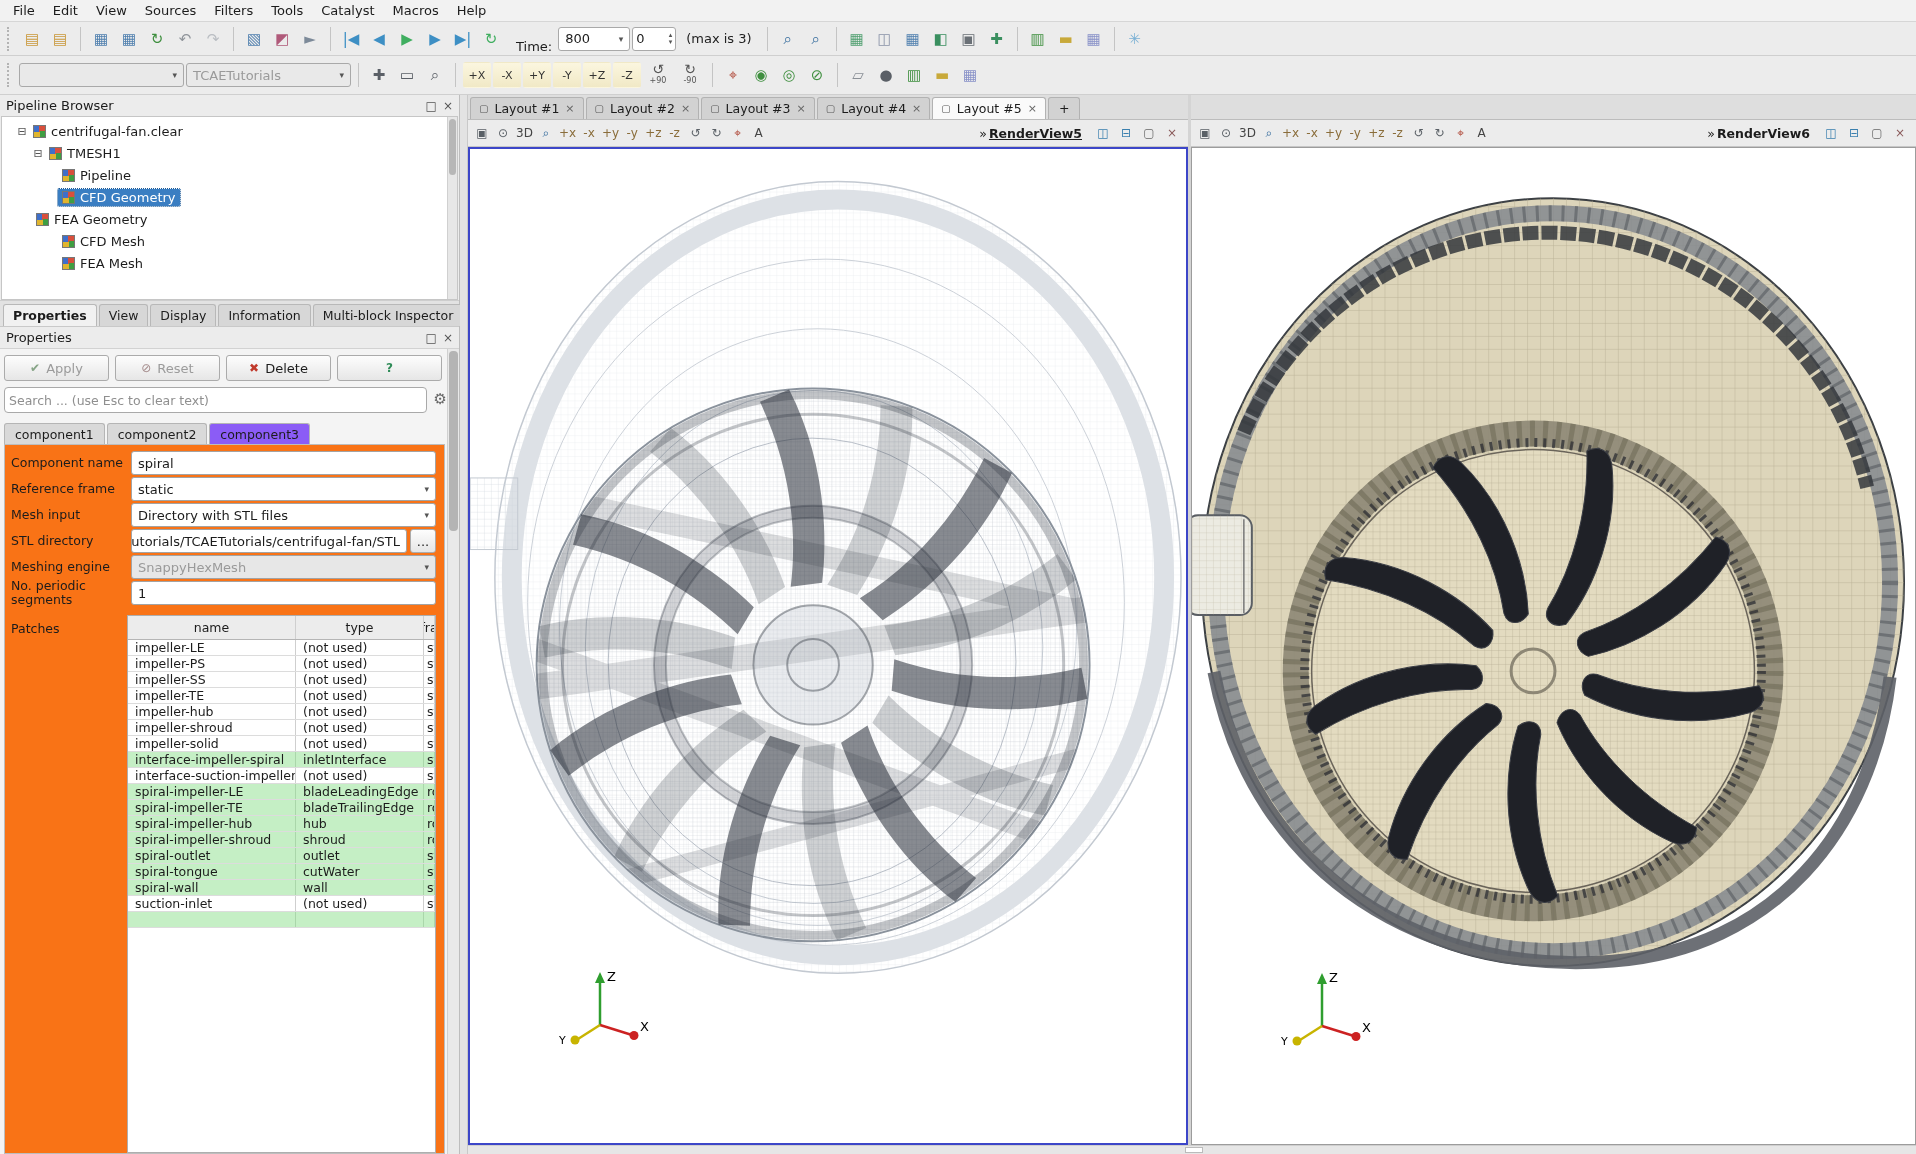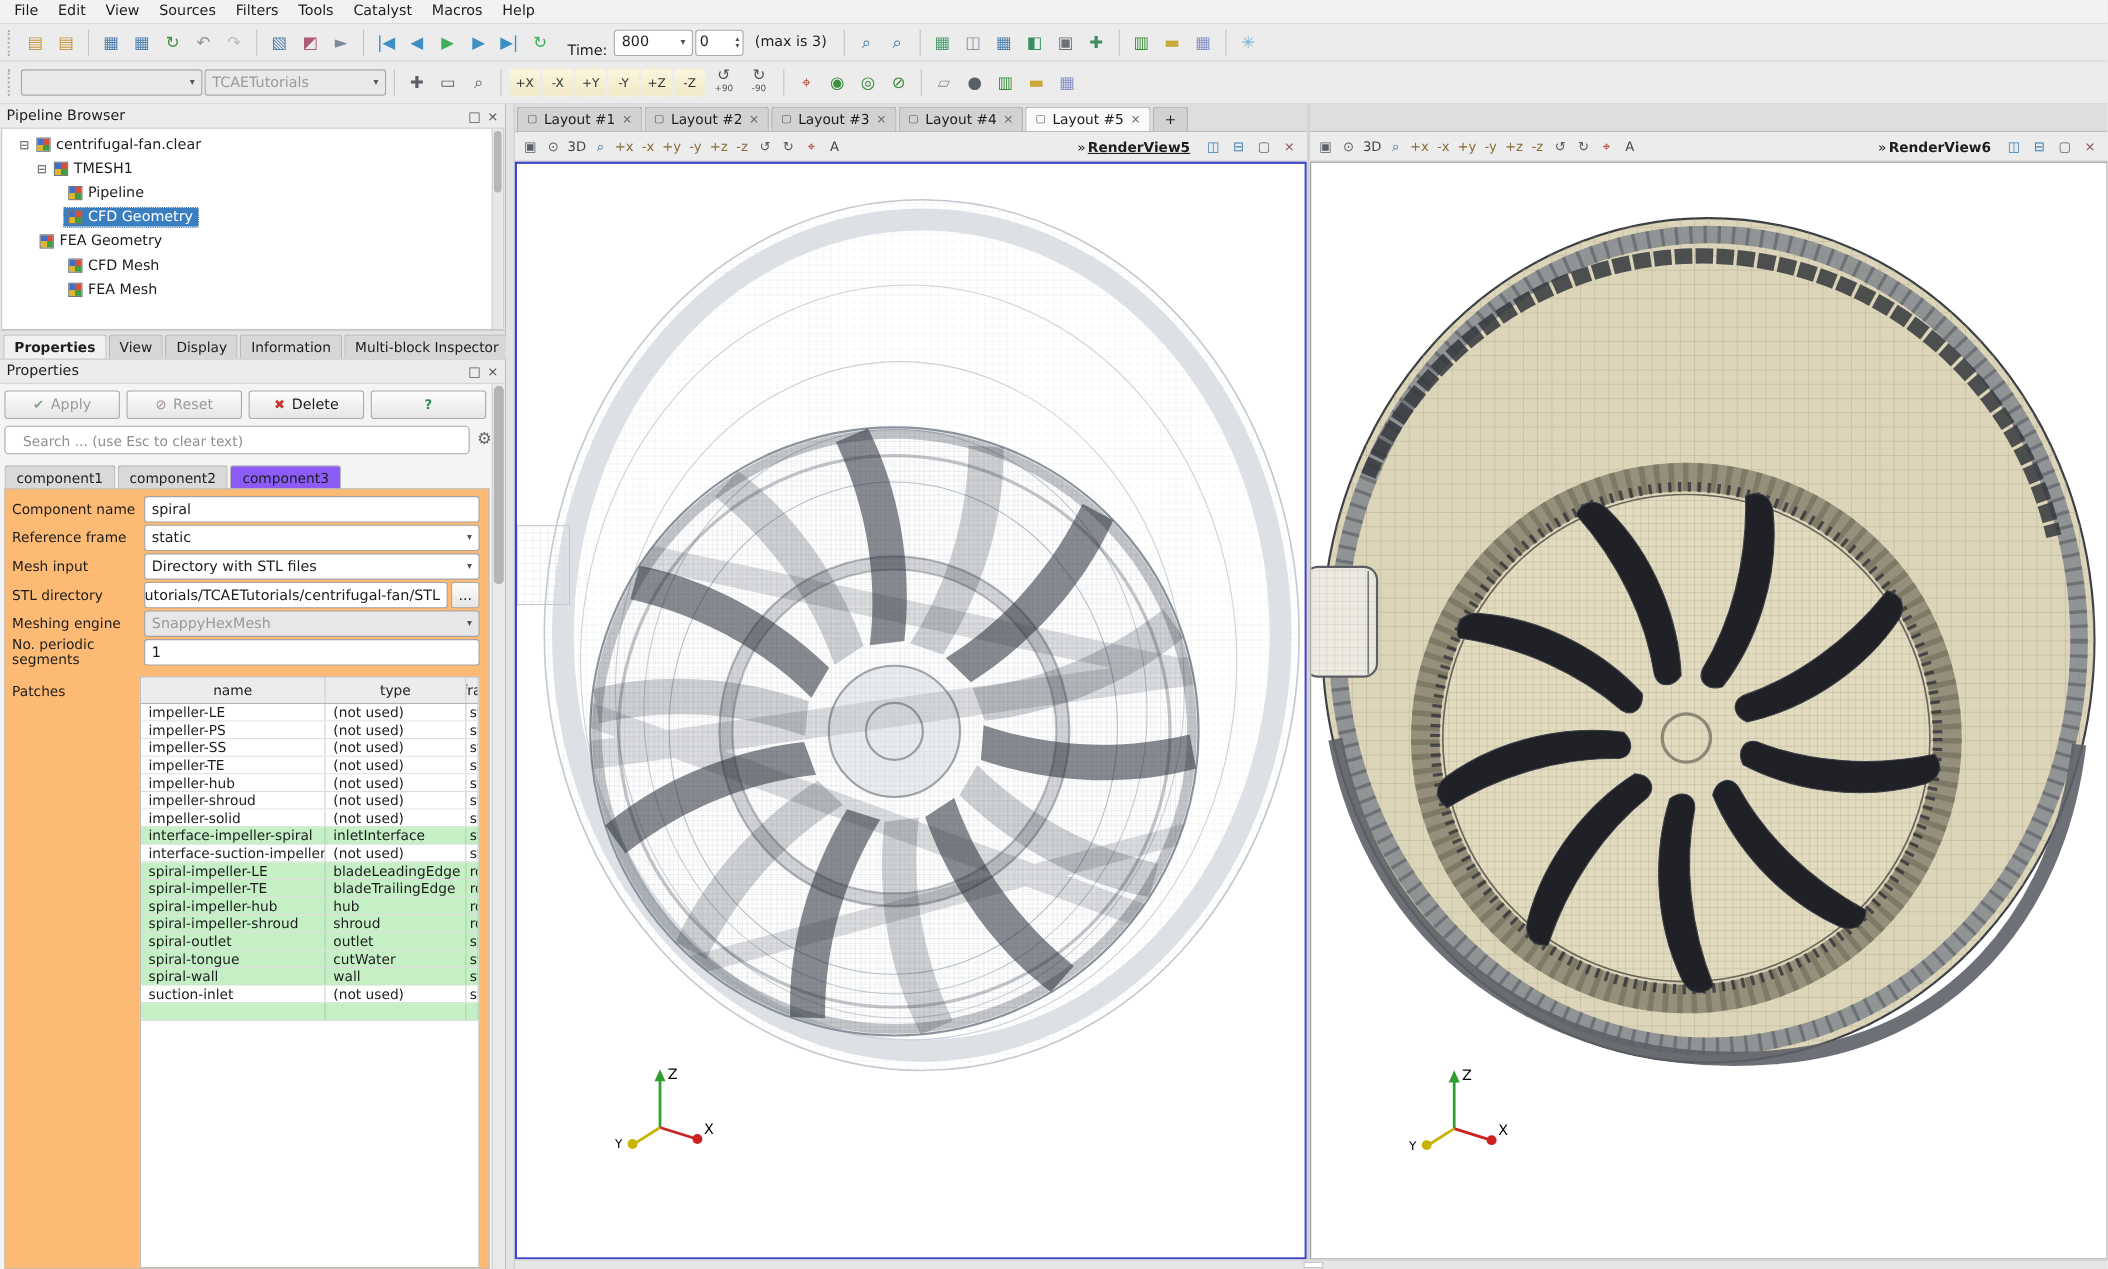--- a/index.html
+++ b/index.html
@@ -49,27 +49,27 @@
   .vscroll .thumb{position:absolute;left:1px;right:1px;top:2px;height:56px;background:#b7b7b7;border-radius:4px}
   .panel-tabs{height:26px;display:flex;align-items:flex-end;gap:2px;padding:0 3px;background:#e2e2e2;border-top:1px solid #cdcdcd}
   .ptab{padding:3px 9px;background:#d7d7d7;border:1px solid #b8b8b8;border-bottom:none;border-radius:3px 3px 0 0;font-size:12.5px;cursor:default;white-space:nowrap}
   .ptab.active{background:#f1f1f1;font-weight:bold}
   .props-header{border-top:1px solid #c9c9c9;height:22px}
   .props-body{flex:1;position:relative;background:#f4f4f4;border-top:1px solid #d2d2d2;overflow:hidden}
   .btn-row{position:absolute;top:6px;left:4px;display:flex;gap:6px}
   .btn{width:105px;height:26px;background:linear-gradient(#fdfdfd,#e6e6e6);border:1px solid #ababab;border-radius:3px;display:inline-flex;align-items:center;justify-content:center;gap:6px;cursor:default}
   .btn.disabled{color:#9b9b9b}
   .bicon{font-size:12px}
-  .search{position:absolute;top:38px;left:4px;right:32px;height:26px;border:1px solid #a9a9a9;border-radius:4px;padding:0 16px;font:12.5px "DejaVu Sans","Liberation Sans",sans-serif;background:#fff;color:#333}
+  .search{position:absolute;top:38px;left:4px;right:32px;height:26px;border:1px solid #a9a9a9;border-radius:4px;padding:0 4px;font:12.5px "DejaVu Sans","Liberation Sans",sans-serif;background:#fff;color:#333}
   .search::placeholder{color:#8f8f8f}
   .gear{position:absolute;top:41px;right:12px;font-size:15px;color:#666;cursor:default}
   .comp-tabs{position:absolute;top:70px;left:4px;display:flex;gap:2px;align-items:flex-end;height:26px}
   .ctab{padding:3px 10px;background:#d9d9d9;border:1px solid #b5b5b5;border-bottom:none;border-radius:3px 3px 0 0;font-size:12.5px;cursor:default}
   .ctab.active{background:#8b5cf6}
-  .form-area{position:absolute;top:95px;left:4px;right:14px;bottom:0;background:#fdba74;border:1px solid #bdbdbd}
+  .form-area{position:absolute;top:95px;left:4px;right:14px;bottom:0;background:#f97316;border:1px solid #bdbdbd}
   .frow{position:absolute;left:6px;right:8px;height:24px;display:flex;align-items:center}
   .flabel{width:120px;font-size:12.5px;flex:0 0 auto;line-height:14px}
   .fctrl{flex:1;height:24px;background:#fff;border:1px solid #a3a3a3;border-radius:3px;display:flex;align-items:center;padding:0 6px;overflow:hidden;white-space:nowrap}
   .fctrl.select .arrow{margin-left:auto;font-size:9px;color:#555}
   .fctrl.disabled{background:#e7e7e7;color:#9a9a9a}
   .fctrl.clip-left{justify-content:flex-end;text-align:right}
   .browse-btn{width:26px;height:24px;margin-left:3px;background:linear-gradient(#fdfdfd,#e6e6e6);border:1px solid #ababab;border-radius:3px;display:flex;align-items:center;justify-content:center;cursor:default}
   .ptable{position:absolute;left:122px;top:170px;right:8px;bottom:0;background:#fff;border:1px solid #aeaeae;overflow:hidden;font-size:12.5px}
   .ptable-header{display:flex;height:24px;background:#ececec;border-bottom:1px solid #b5b5b5}
   .ptable-header .pc{justify-content:center;font-weight:normal}

